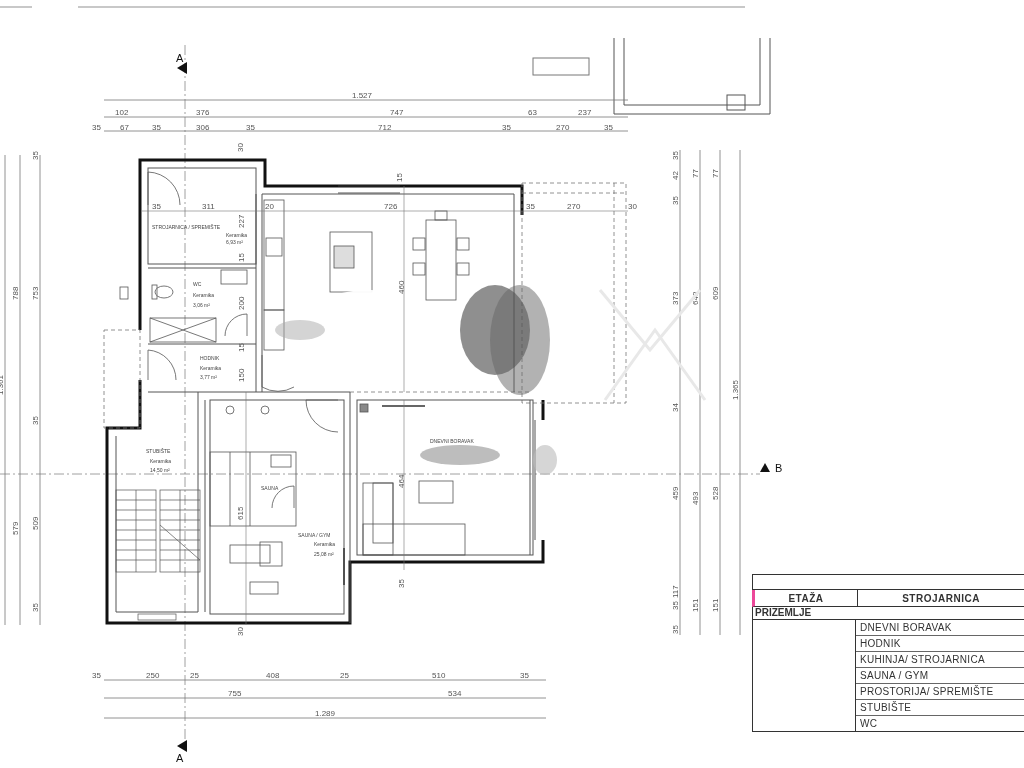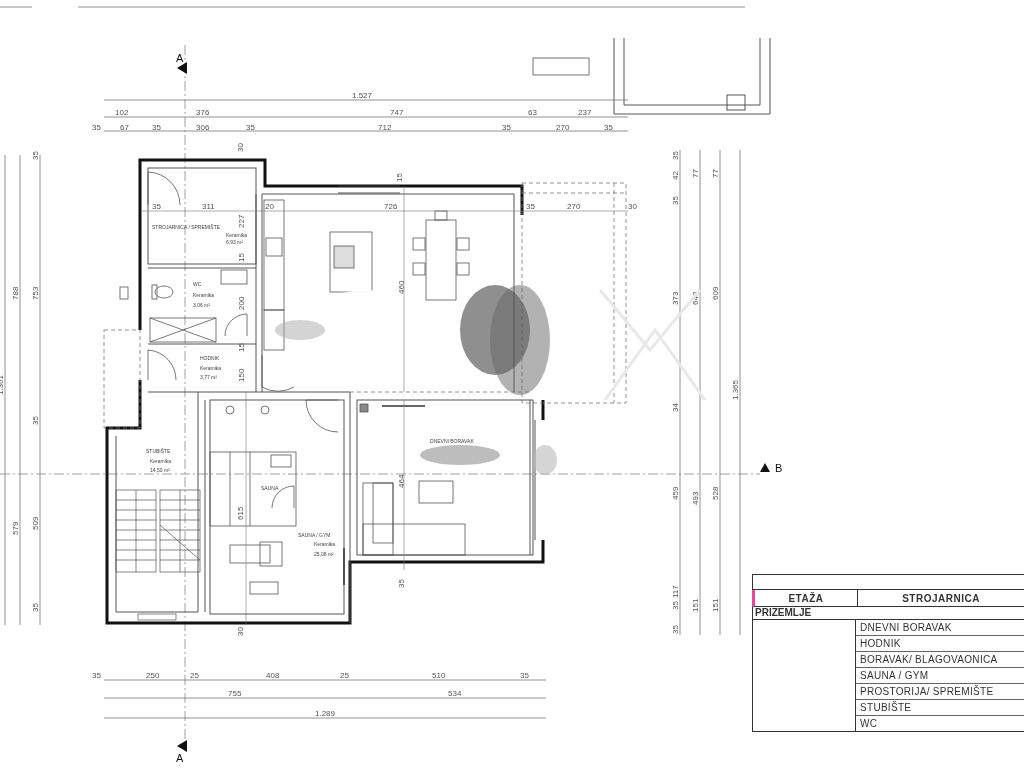--- a/index.html
+++ b/index.html
@@ -307,20 +307,20 @@
   <div class="hdr">
     <div class="h1">ETAŽA</div>
     <div class="h2">STROJARNICA</div>
   </div>
   <div class="floor">PRIZEMLJE</div>
   <div class="rooms">
     <div class="left"></div>
     <div class="right">
       <div class="room">DNEVNI BORAVAK</div>
       <div class="room">HODNIK</div>
-      <div class="room">BORAVAK/ BLAGOVAONICA</div>
+      <div class="room">KUHINJA/ STROJARNICA</div>
       <div class="room">SAUNA / GYM</div>
       <div class="room">PROSTORIJA/ SPREMIŠTE</div>
       <div class="room">STUBIŠTE</div>
       <div class="room">WC</div>
     </div>
   </div>
 </div>
 
 </body></html>

